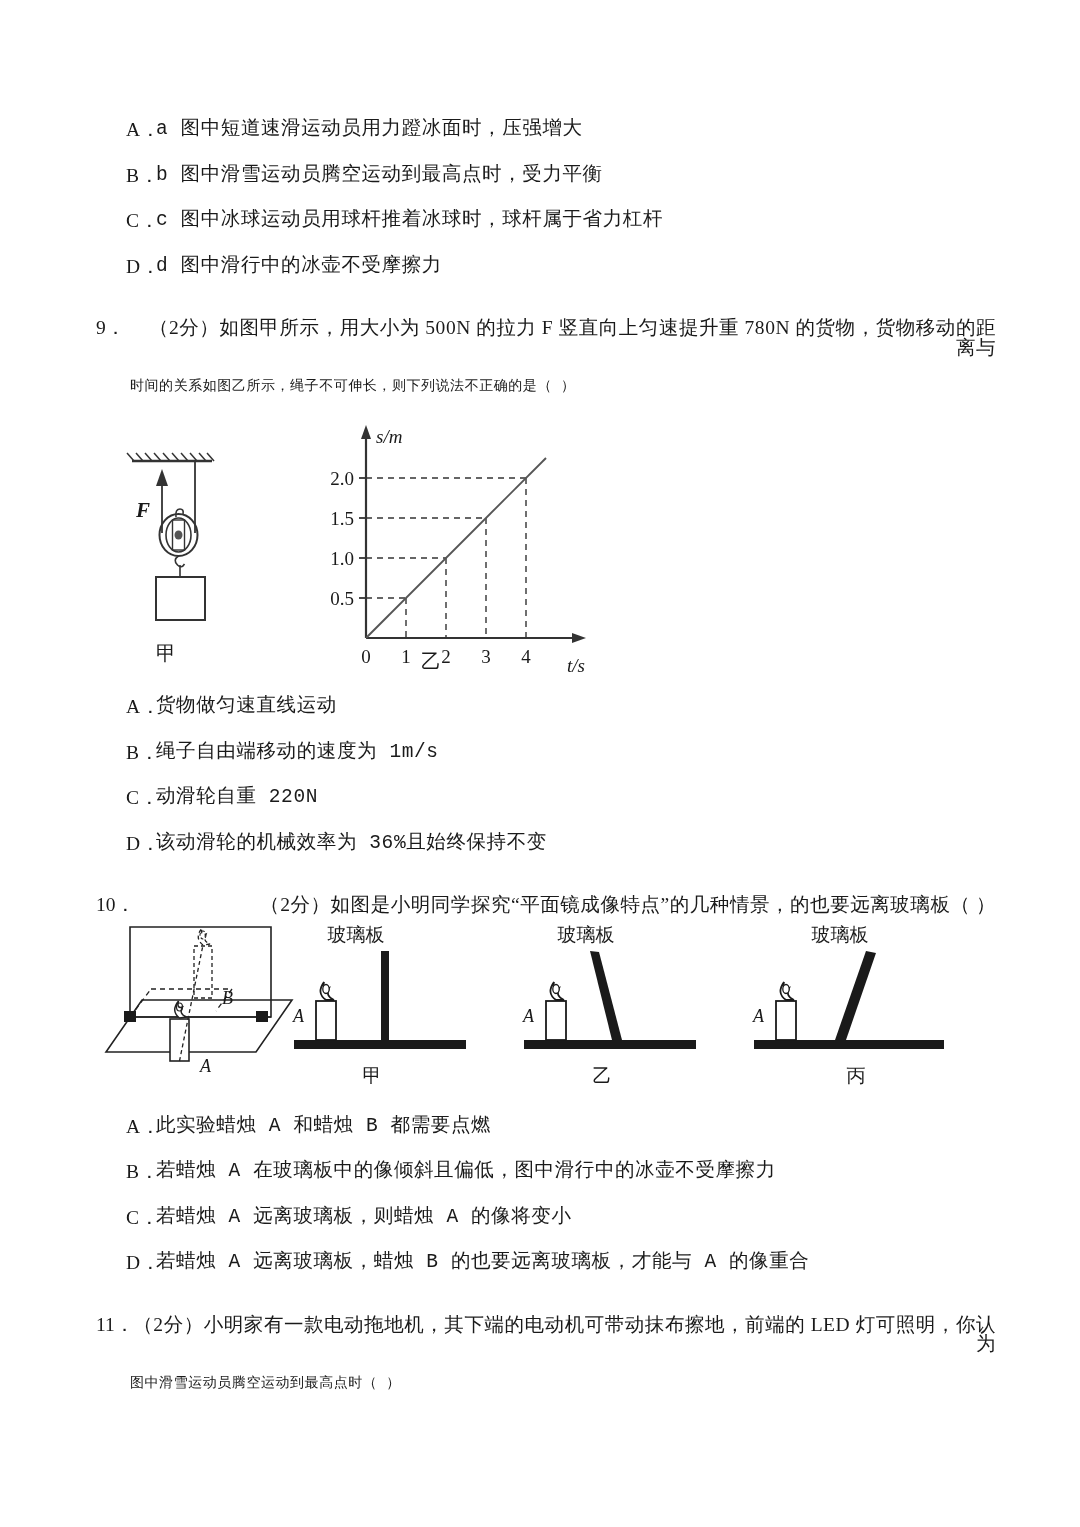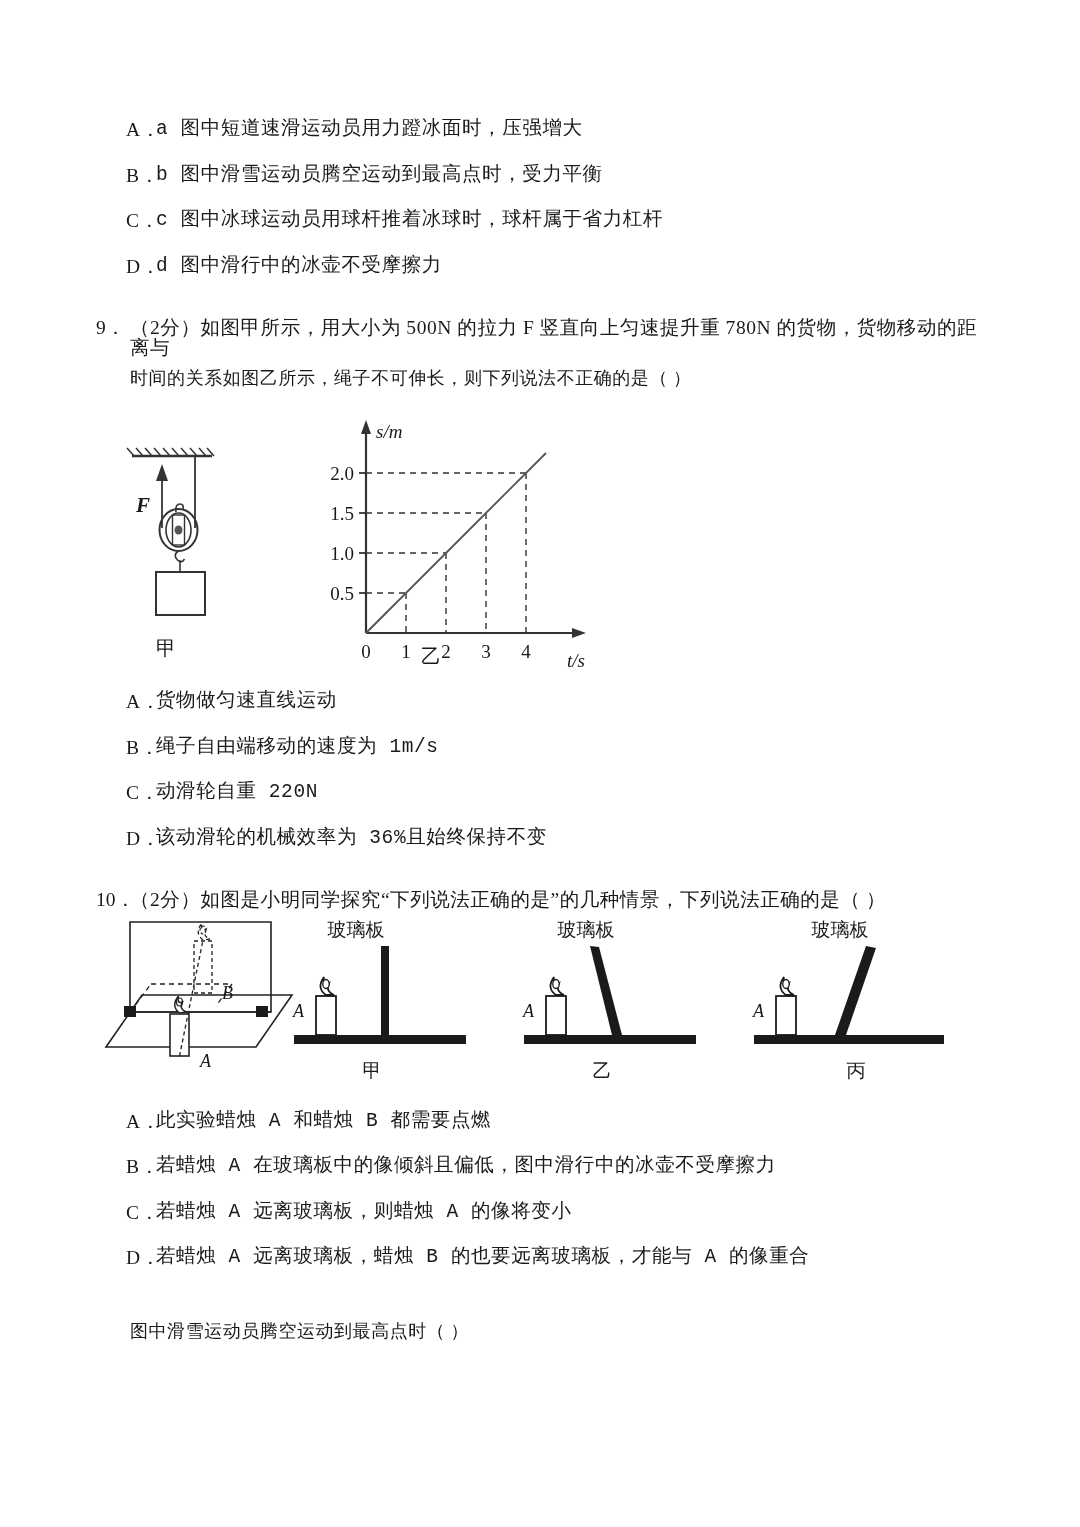--- a/index.html
+++ b/index.html
@@ -57,26 +57,28 @@
     line-height: 1.0;
   }
   .q-num {
     flex: 0 0 auto;
     width: 34px;
     text-align: left;
   }
   .q-body {
     flex: 1 1 auto;
     letter-spacing: 0.55px;
+    text-align: right;
   }
   .q-cont {
     padding-left: 34px;
-    font-size: 18px;
+    font-size: 14px;
     letter-spacing: 0.55px;
-    margin-top: 9px;
+    margin-top: 20px;
+    font-family: Liberation Mono, monospace;
   }
   .gap-16 { height: 16px; }
   .gap-22 { height: 22px; }
 
   
   .fig-wrap {
     position: relative;
     width: 100%;
   }
   .fig9 {
@@ -232,21 +234,21 @@
           <span class="opt-text">该动滑轮的机械效率为 36%且始终保持不变</span>
         </div>
       </div>
     </div>
 
     <div class="gap-16"></div>
 
     <div class="q-block">
       <div class="q-line">
         <span class="q-num">10．</span>
-        <span class="q-body">（2分）如图是小明同学探究“下列说法正确的是”的几种情景，下列说法正确的是（      ）</span>
+        <span class="q-body">（2分）如图是小明同学探究“平面镜成像特点”的几种情景，的也要远离玻璃板（      ）</span>
       </div>
 
       <div class="fig-wrap fig10">
         <svg width="900" height="176" viewBox="0 0 900 176">
 
           <g stroke="#222" fill="none">
 
             <polygon points="10,133 46,81 196,81 160,133" stroke-width="1.6"></polygon>
 
             <polygon points="34,98 34,8 175,8 175,98" stroke-width="1.6"></polygon>
@@ -340,17 +342,21 @@
         <div class="opt-line">
           <span class="opt-letter">D．</span>
           <span class="opt-text">若蜡烛 A 远离玻璃板，蜡烛 B 的也要远离玻璃板，才能与 A 的像重合</span>
         </div>
       </div>
     </div>
 
     <div class="gap-16"></div>
 
     <div class="q-block">
+      <div class="q-line">
+        <span class="q-num">11．</span>
+        <span class="q-body">（2分）小明家有一款电动拖地机，其下端的电动机可带动抹布擦地，前端的 LED 灯可照明，你认为</span>
+      </div>
       <div class="q-cont">图中滑雪运动员腾空运动到最高点时（      ）</div>
     </div>
 
   </div>
 </div>
 
 </body></html>

